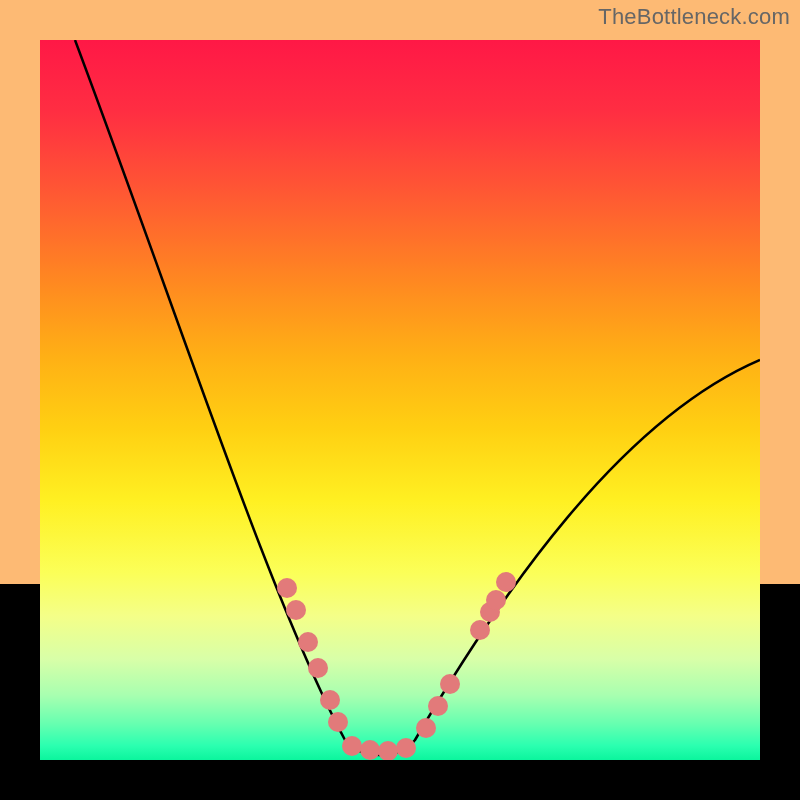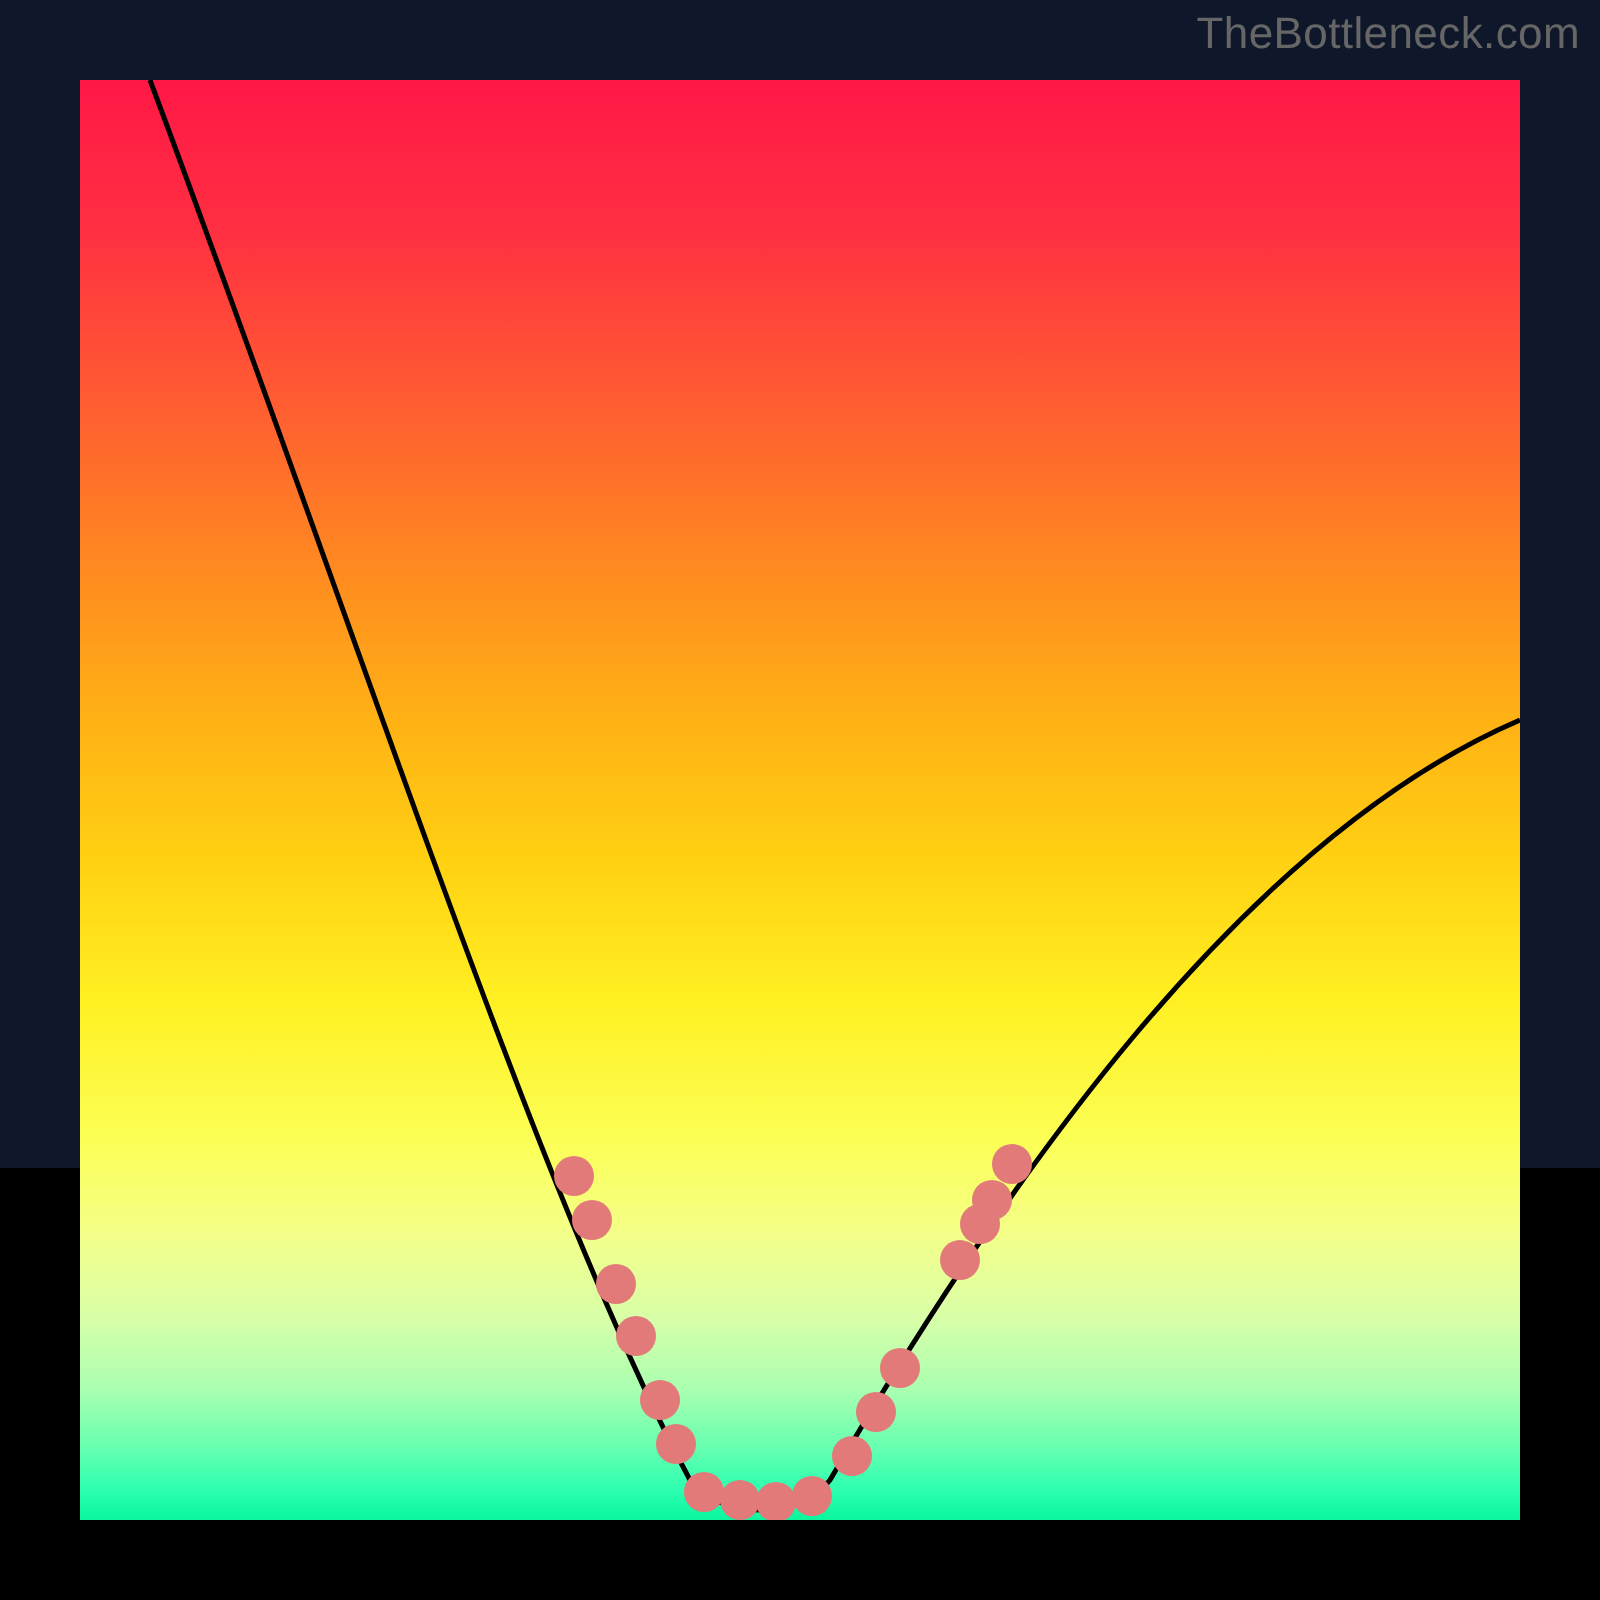--- a/index.html
+++ b/index.html
@@ -8,21 +8,21 @@
     width: 800px;
     height: 800px;
     background: #000;
     overflow: hidden;
     font-family: Arial, Helvetica, sans-serif;
   }
   .stage {
     position: relative;
     width: 800px;
     height: 584px;
-    background: #0f172a;
+    background: #fdba74;
   }
   .plot {
     position: absolute;
     left: 40px;
     top: 40px;
     width: 720px;
     height: 720px;
     background: linear-gradient(to bottom,
       #ff1846 0%,
       #ff2e42 10%,

